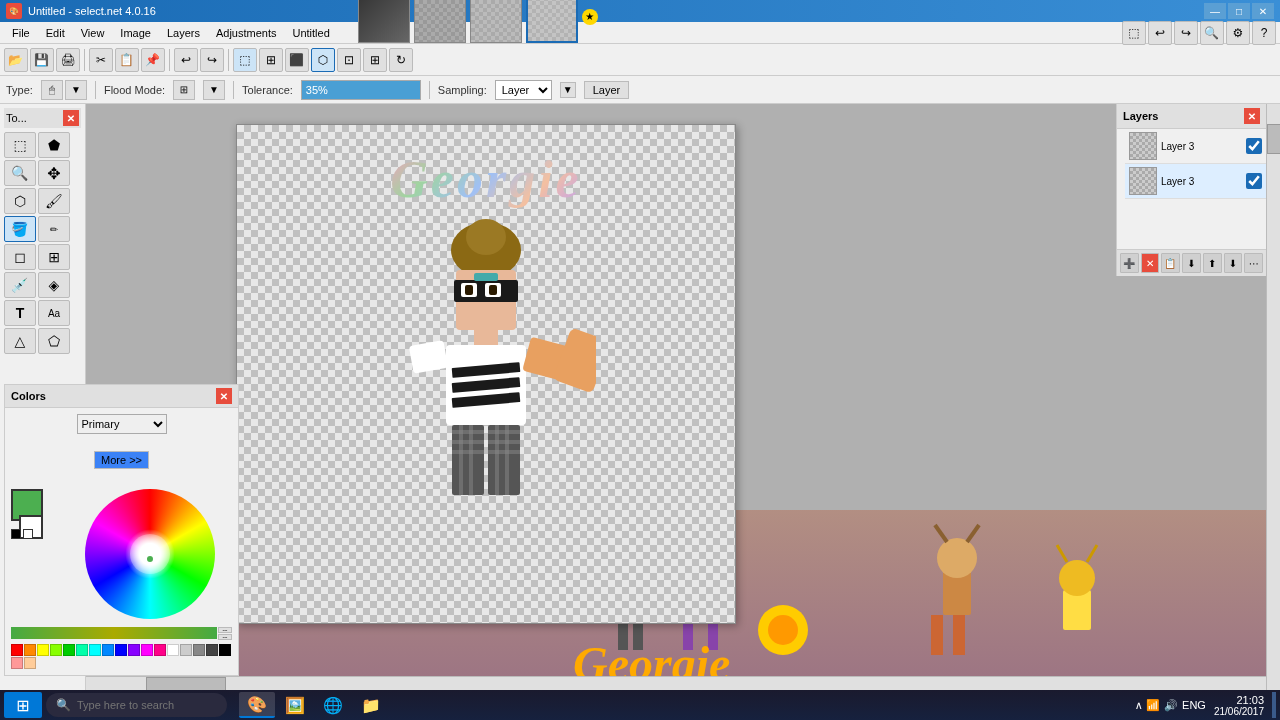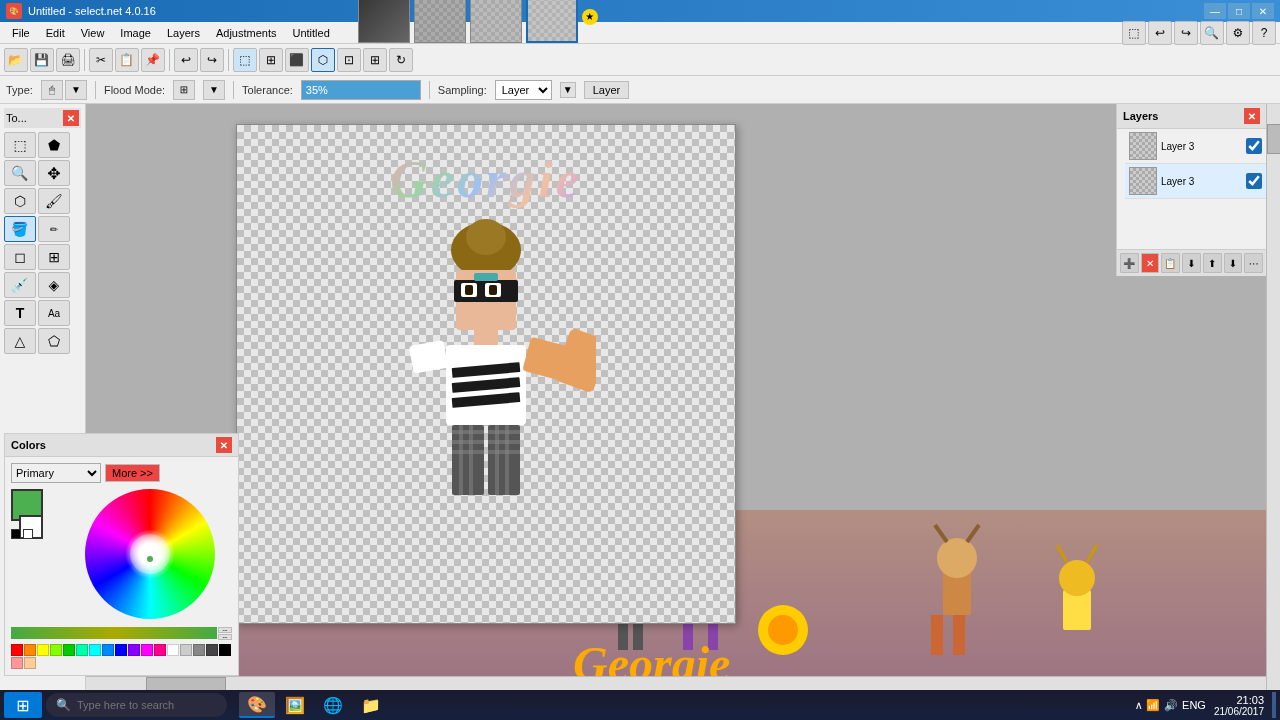--- a/index.html
+++ b/index.html
@@ -725,26 +725,26 @@
       <div class="layer-tool-btn">⋯</div>
     </div>
   </div>
 
   <div id="colors-panel" style="position:absolute;left:4px;bottom:14px;width:235px;background:#f0f0f0;border:1px solid #ccc;z-index:10;">
     <div id="colors-title" style="background:#e0e0e0;padding:3px 6px;font-weight:bold;display:flex;justify-content:space-between;align-items:center;border-bottom:1px solid #ccc;">
       <span>Colors</span>
       <button class="close-x">✕</button>
     </div>
     <div id="colors-body" style="padding:6px;">
-      <div id="colors-selector-row" style="display:flex;align-items:center;margin-bottom:6px;gap:4px;">
+      <div id="colors-selector-row" style="display:flex;align-items:center;margin-bottom:20px;gap:17px;flex-direction:column;">
         <select id="primary-select" style="width:90px;height:20px;font-size:11px;border:1px solid #aaa;">
           <option>Primary</option>
           <option>Secondary</option>
         </select>
-        <button id="more-btn" style="padding:2px 6px;background:#ef4444;border:1px solid #bbb;cursor:pointer;font-size:11px;">More &gt;&gt;</button>
+        <button id="more-btn" style="padding:2px 6px;background:#3b82f6;border:1px solid #bbb;cursor:pointer;font-size:11px;">More &gt;&gt;</button>
       </div>
       <div style="display:flex;align-items:flex-start;gap:6px;">
         <div style="position:relative;width:50px;height:50px;">
           <div id="fg-color" style="width:32px;height:32px;background:#4caf50;border:2px solid #333;position:absolute;top:0;left:0;cursor:pointer;"></div>
           <div id="bg-color" style="width:24px;height:24px;background:white;border:2px solid #333;position:absolute;top:16px;left:18px;cursor:pointer;"></div>
 
           <div style="position:absolute;bottom:0;left:0;width:10px;height:10px;background:black;border:1px solid #333;"></div>
           <div style="position:absolute;bottom:0;left:12px;width:10px;height:10px;background:white;border:1px solid #333;"></div>
         </div>
 

